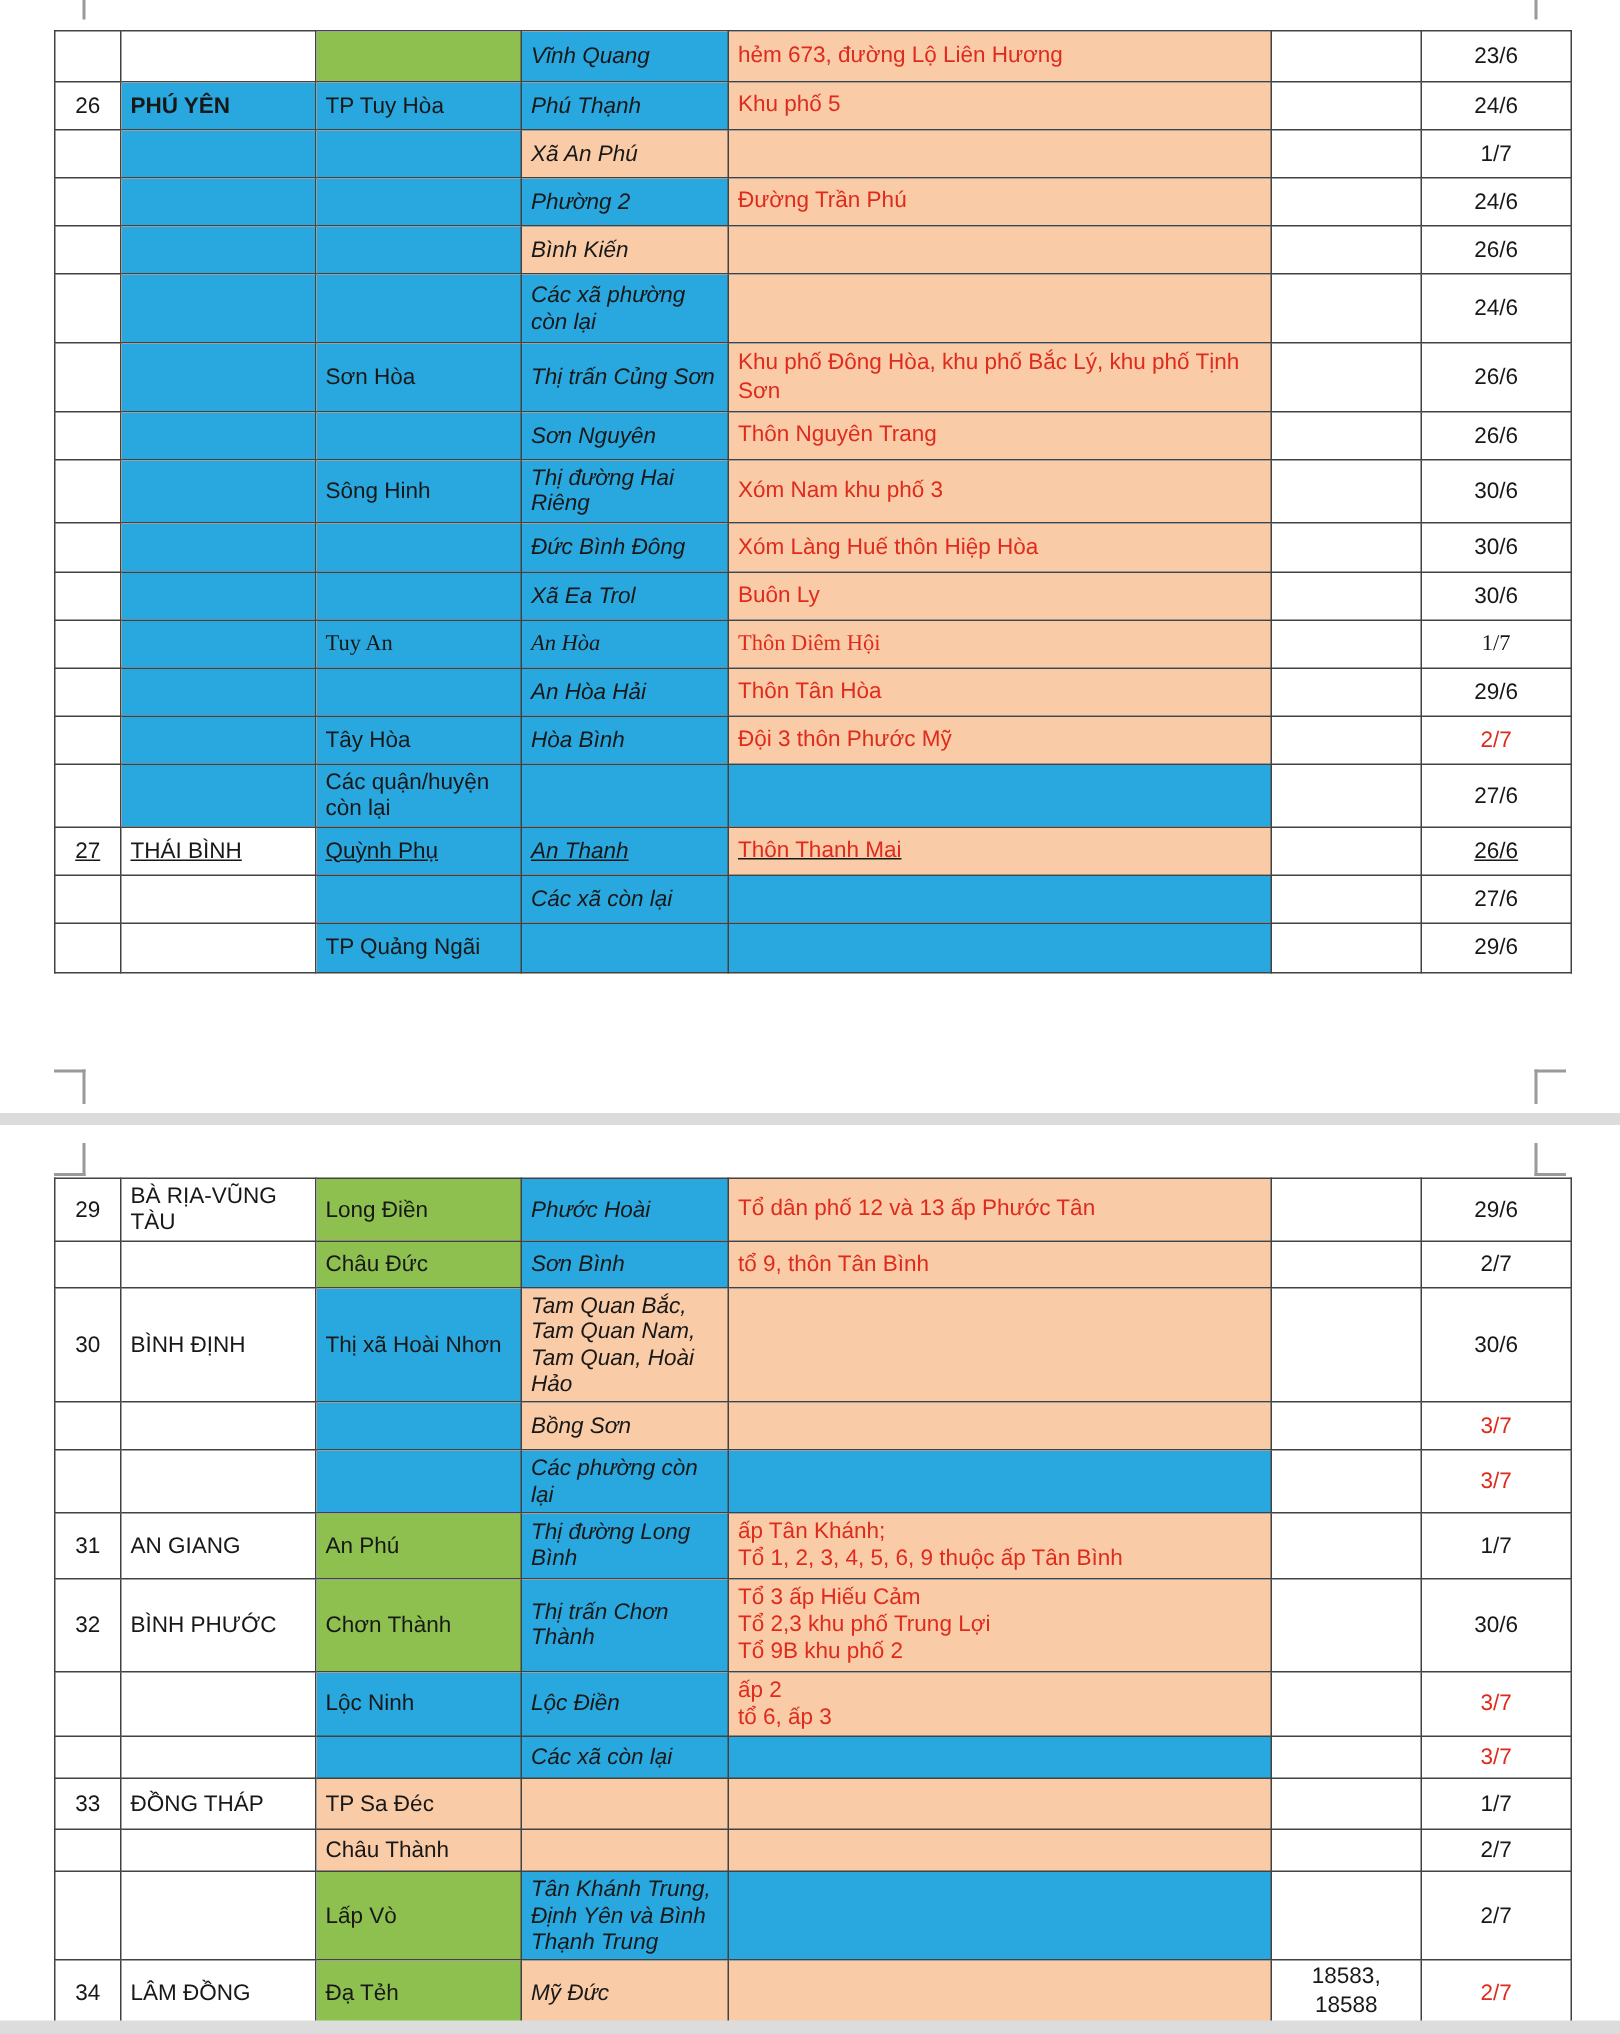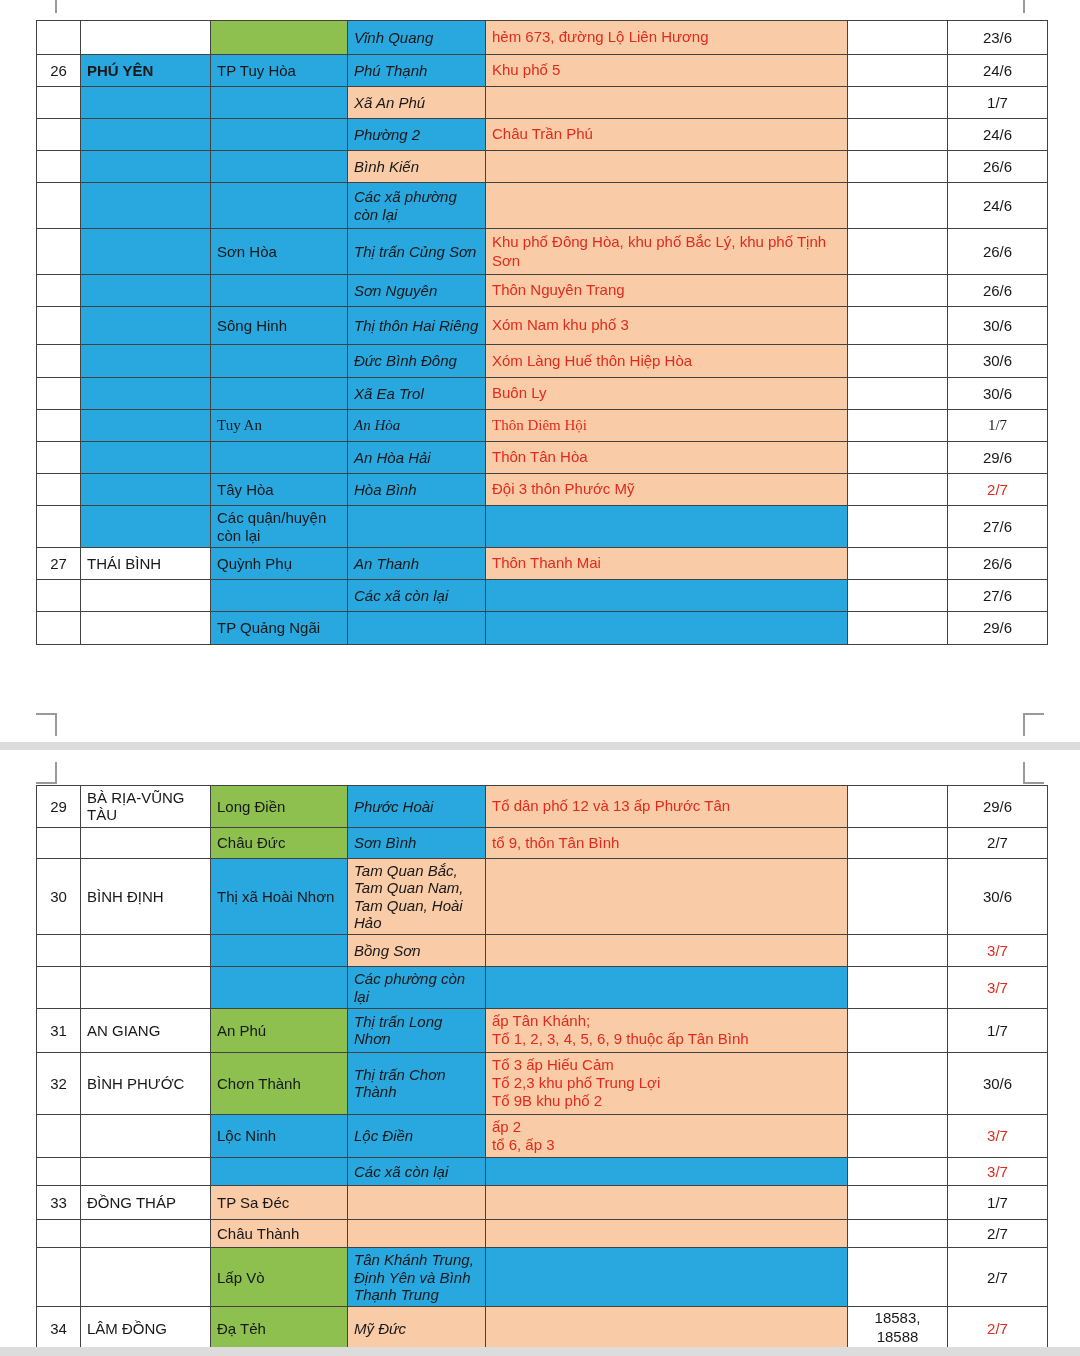--- a/index.html
+++ b/index.html
@@ -80,21 +80,21 @@
         <td class="c3 bg-o">Xã An Phú</td>
         <td class="c4 bg-o"></td>
         <td class="c5"></td>
         <td class="c6">1/7</td>
       </tr>
       <tr style="height: 32px;">
         <td class="c0"></td>
         <td class="c1 bg-c"></td>
         <td class="c2 bg-c"></td>
         <td class="c3 bg-c">Phường 2</td>
-        <td class="c4 bg-o t-red">Châu Trần Phú</td>
+        <td class="c4 bg-o t-red">Đường Trần Phú</td>
         <td class="c5"></td>
         <td class="c6">24/6</td>
       </tr>
       <tr style="height: 32px;">
         <td class="c0"></td>
         <td class="c1 bg-c"></td>
         <td class="c2 bg-c"></td>
         <td class="c3 bg-o">Bình Kiến</td>
         <td class="c4 bg-o"></td>
         <td class="c5"></td>
@@ -124,21 +124,21 @@
         <td class="c2 bg-c"></td>
         <td class="c3 bg-c">Sơn Nguyên</td>
         <td class="c4 bg-o t-red">Thôn Nguyên Trang</td>
         <td class="c5"></td>
         <td class="c6">26/6</td>
       </tr>
       <tr style="height: 38px;">
         <td class="c0"></td>
         <td class="c1 bg-c"></td>
         <td class="c2 bg-c">Sông Hinh</td>
-        <td class="c3 bg-c">Thị thôn Hai Riêng</td>
+        <td class="c3 bg-c">Thị đường Hai Riêng</td>
         <td class="c4 bg-o t-red">Xóm Nam khu phố 3</td>
         <td class="c5"></td>
         <td class="c6">30/6</td>
       </tr>
       <tr style="height: 33px;">
         <td class="c0"></td>
         <td class="c1 bg-c"></td>
         <td class="c2 bg-c"></td>
         <td class="c3 bg-c">Đức Bình Đông</td>
         <td class="c4 bg-o t-red">Xóm Làng Huế thôn Hiệp Hòa</td>
@@ -183,21 +183,21 @@
       </tr>
       <tr style="height: 42px;">
         <td class="c0"></td>
         <td class="c1 bg-c"></td>
         <td class="c2 bg-c">Các quận/huyện còn lại</td>
         <td class="c3 bg-c"></td>
         <td class="c4 bg-c"></td>
         <td class="c5"></td>
         <td class="c6">27/6</td>
       </tr>
-      <tr style="height: 32px;">
+      <tr style="height: 32px; text-decoration: underline;">
         <td class="c0">27</td>
         <td class="c1">THÁI BÌNH</td>
         <td class="c2 bg-c">Quỳnh Phụ</td>
         <td class="c3 bg-c">An Thanh</td>
         <td class="c4 bg-o t-red">Thôn Thanh Mai</td>
         <td class="c5"></td>
         <td class="c6">26/6</td>
       </tr>
       <tr style="height: 32px;">
         <td class="c0"></td>
@@ -293,21 +293,21 @@
         <td class="c2 bg-c"></td>
         <td class="c3 bg-c">Các phường còn lại</td>
         <td class="c4 bg-c"></td>
         <td class="c5"></td>
         <td class="c6 t-red">3/7</td>
       </tr>
       <tr style="height: 36px;">
         <td class="c0">31</td>
         <td class="c1">AN GIANG</td>
         <td class="c2 bg-g">An Phú</td>
-        <td class="c3 bg-c">Thị trấn Long Nhơn</td>
+        <td class="c3 bg-c">Thị đường Long Bình</td>
         <td class="c4 bg-o t-red">ấp Tân Khánh;
 Tổ 1, 2, 3, 4, 5, 6, 9 thuộc ấp Tân Bình</td>
         <td class="c5"></td>
         <td class="c6">1/7</td>
       </tr>
       <tr style="height: 62px;">
         <td class="c0">32</td>
         <td class="c1">BÌNH PHƯỚC</td>
         <td class="c2 bg-g">Chơn Thành</td>
         <td class="c3 bg-c">Thị trấn Chơn Thành</td>

